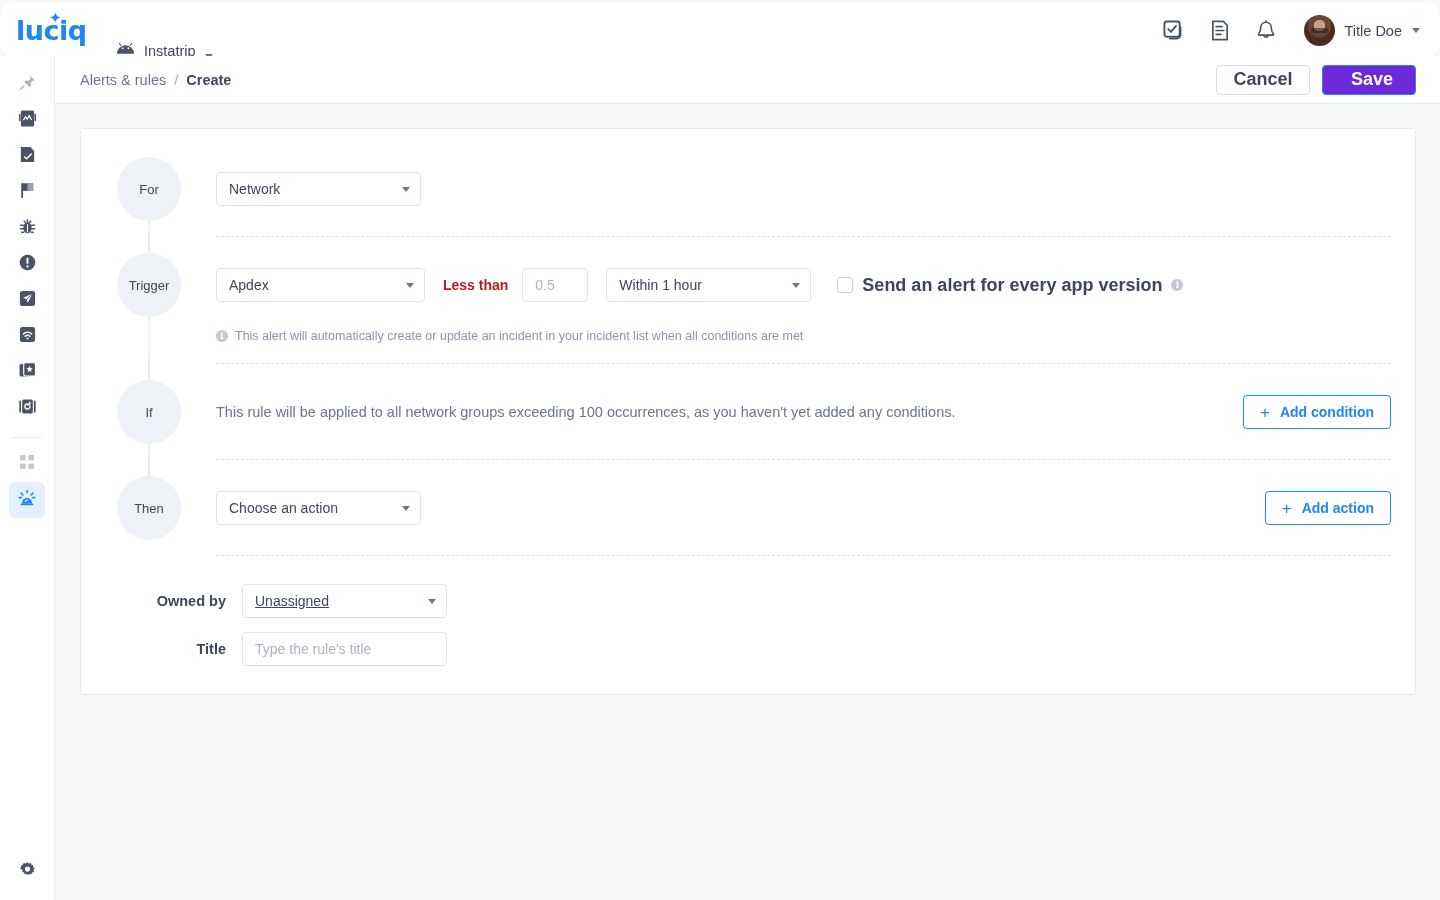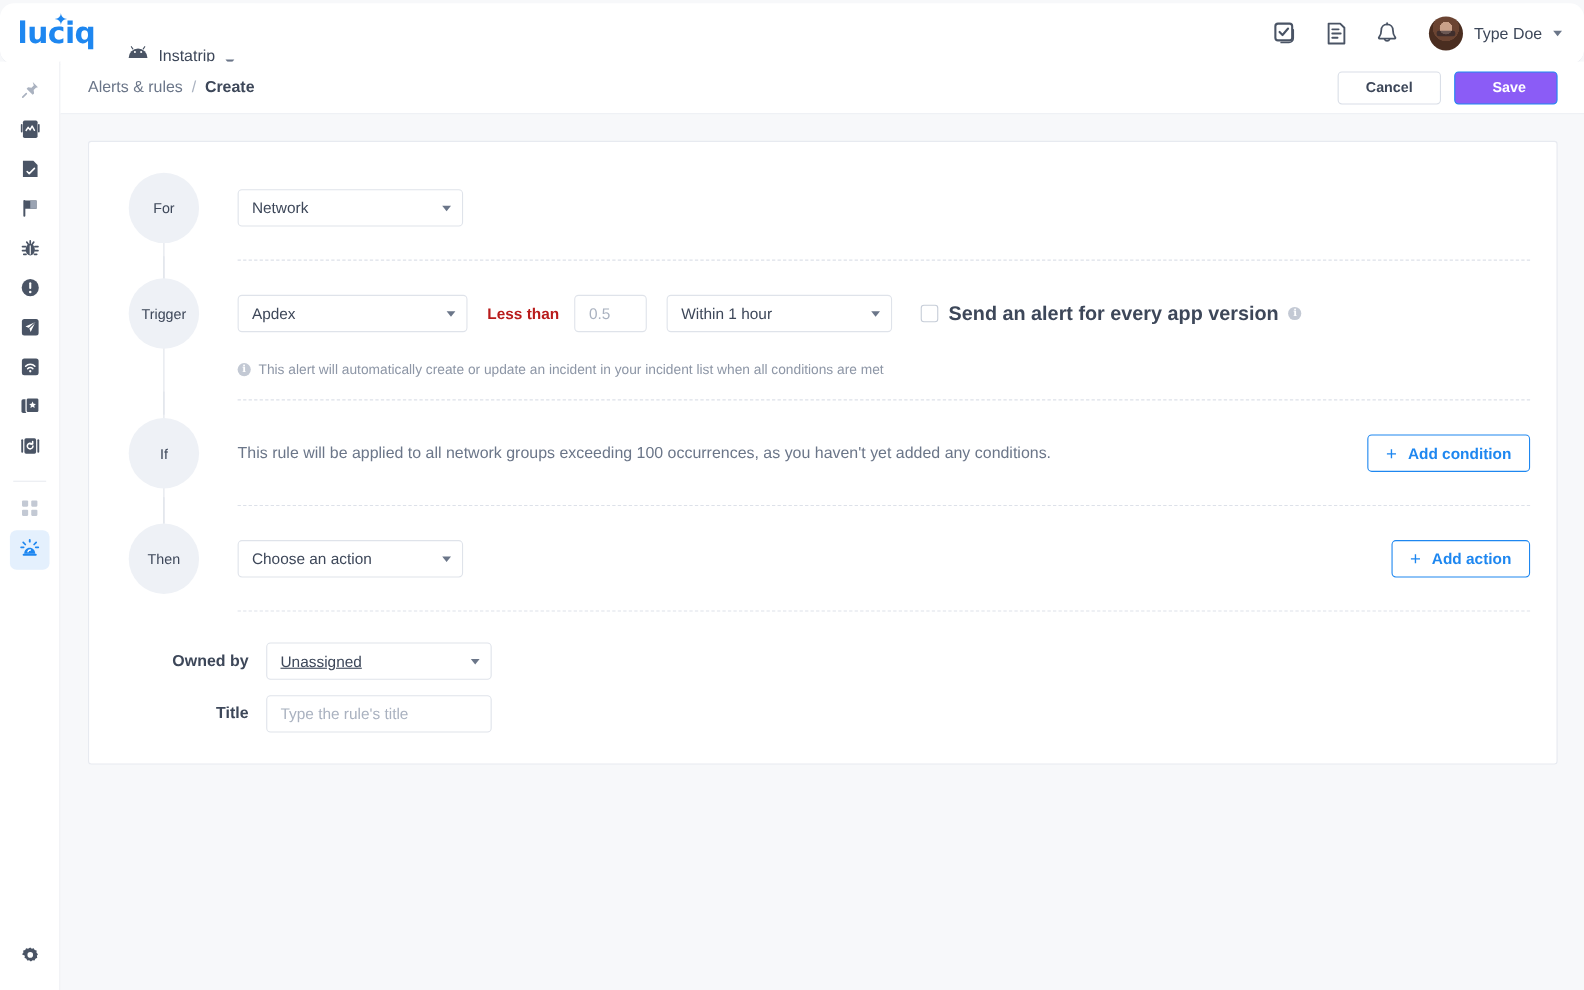--- a/index.html
+++ b/index.html
@@ -95,26 +95,26 @@
     display: flex; align-items: center;
     padding: 0 24px 0 25px;
   }
   .crumb {
     font-size: 14.5px; color: #6b7689; cursor: pointer;
   }
   .crumb-sep { font-size: 14.5px; color: #aab2c0; margin: 0 8px; }
   .crumb-current { font-size: 14.5px; color: #3d4759; font-weight: bold; }
   .subheader-actions { margin-left: auto; display: flex; gap: 12px; align-items: center; }
   .btn {
-    height: 30px; border-radius: 4px; font-size: 13px;
+    height: 30px; border-radius: 4px; font-size: 18px;
     display: flex; align-items: center; justify-content: center;
     cursor: pointer; padding: 0 14px; font-weight: bold;
   }
   .btn-cancel { background: #fff; border: 1px solid #d9dee7; color: #3d4759; min-width: 94px; }
-  .btn-save { background: #8b5cf6; color: #fff; min-width: 94px; border: 1px solid #1e87f0; padding-left: 20px; }
+  .btn-save { background: #6d28d9; color: #fff; min-width: 94px; border: 1px solid #1e87f0; padding-left: 20px; }
 
   
   .main {
     position: absolute; top: 104px; left: 55px;
     width: 1385px; height: 796px;
     background: #f7f8fa;
     padding: 24px 24px 0 25px;
   }
   .card {
     background: #ffffff;
@@ -251,21 +251,21 @@
     </span>
     <span class="icon-btn">
       <svg width="20" height="22" viewBox="0 0 20 22">
           <path d="M10 2.2c-3.2 0-5.3 2.3-5.3 5.3 0 4.4-1.4 5.6-2.2 6.6-.3.4 0 1 .5 1h14c.5 0 .8-.6.5-1-.8-1-2.2-2.2-2.2-6.6 0-3-2.1-5.3-5.3-5.3z" fill="none" stroke="#4a5465" stroke-width="1.6" stroke-linejoin="round"></path>
           <path d="M10 1v1.2" stroke="#4a5465" stroke-width="1.6" stroke-linecap="round"></path>
           <path d="M7.8 15.6a2.3 2.3 0 0 0 4.4 0" fill="none" stroke="#4a5465" stroke-width="1.6" stroke-linecap="round"></path>
         </svg>
     </span>
     <div class="user-box">
       <span class="avatar"></span>
-      <span class="user-name">Type Doe</span>
+      <span class="user-name">Title Doe</span>
       <span class="caret"></span>
     </div>
   </div>
 </div>
 
 <div class="rail">
 
   <div class="rail-item">
     <span>
       <svg width="17" height="17" viewBox="0 0 18 18">

